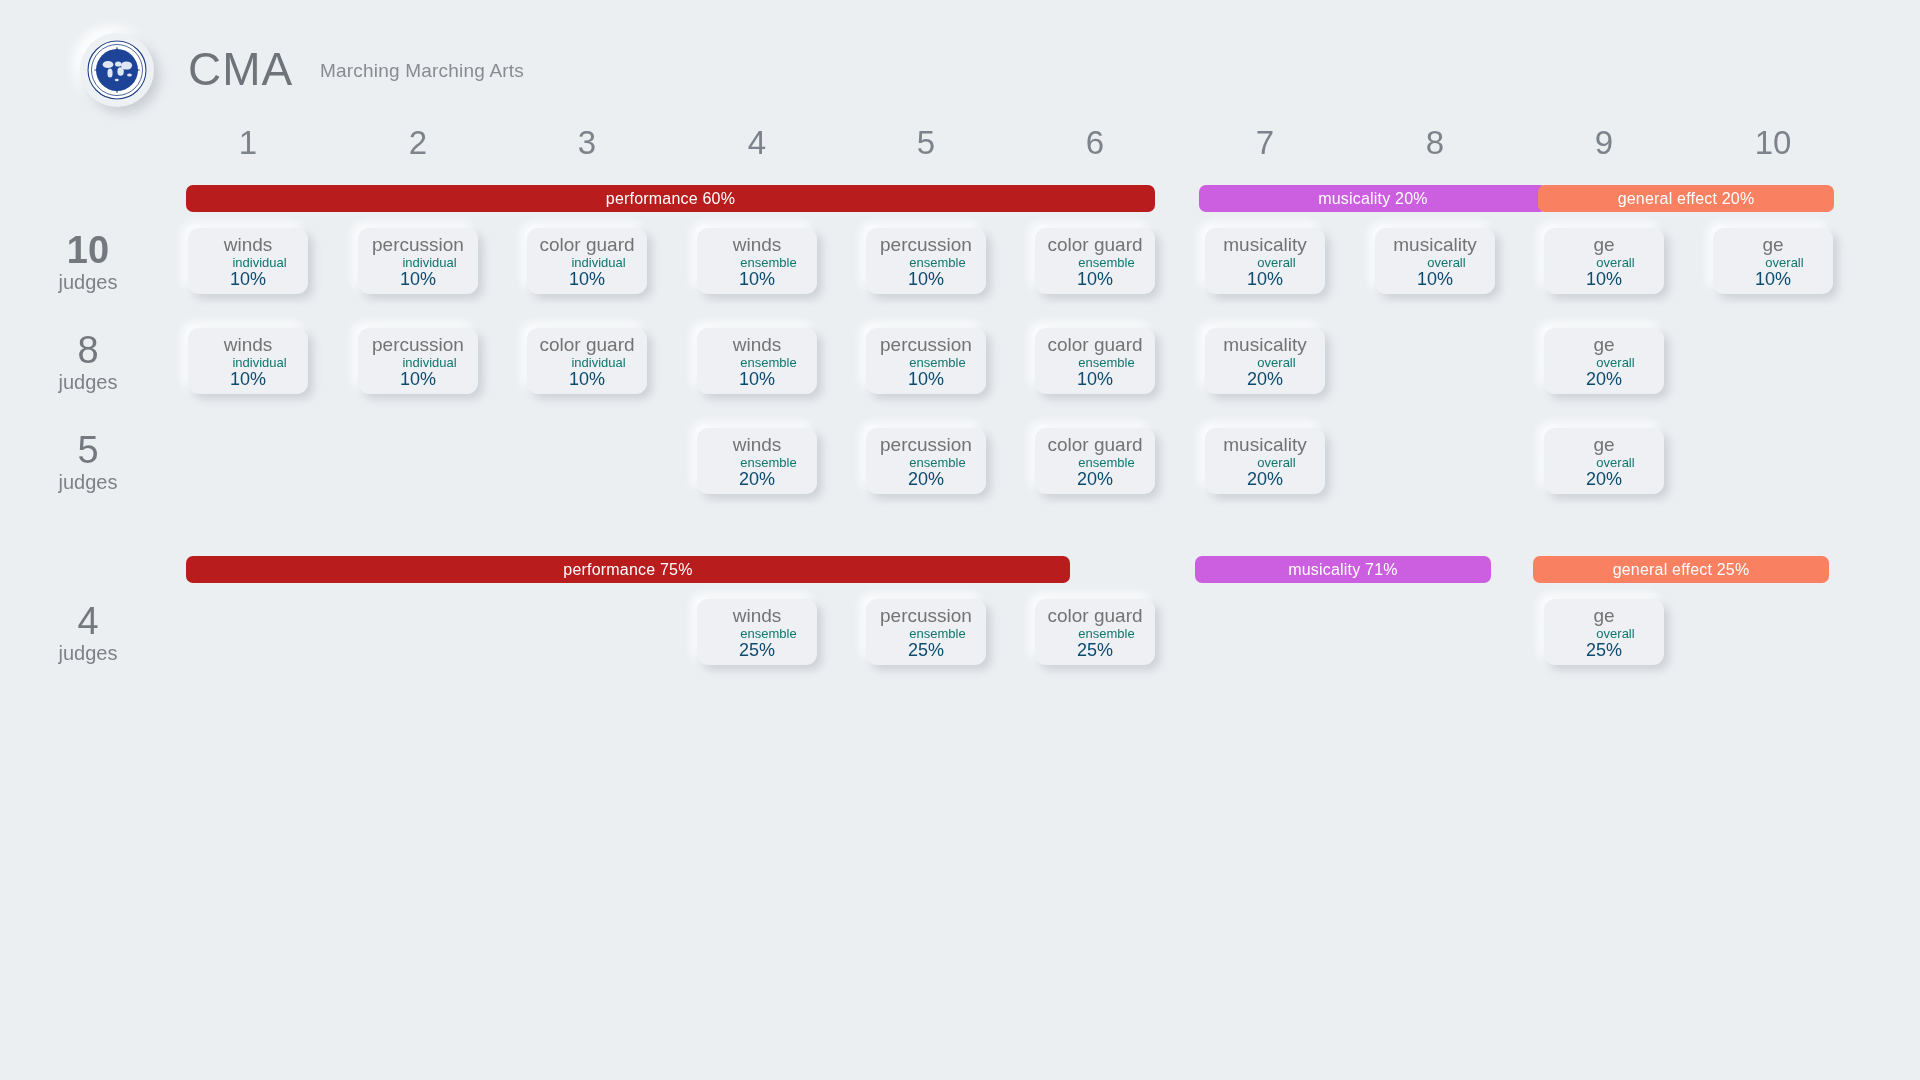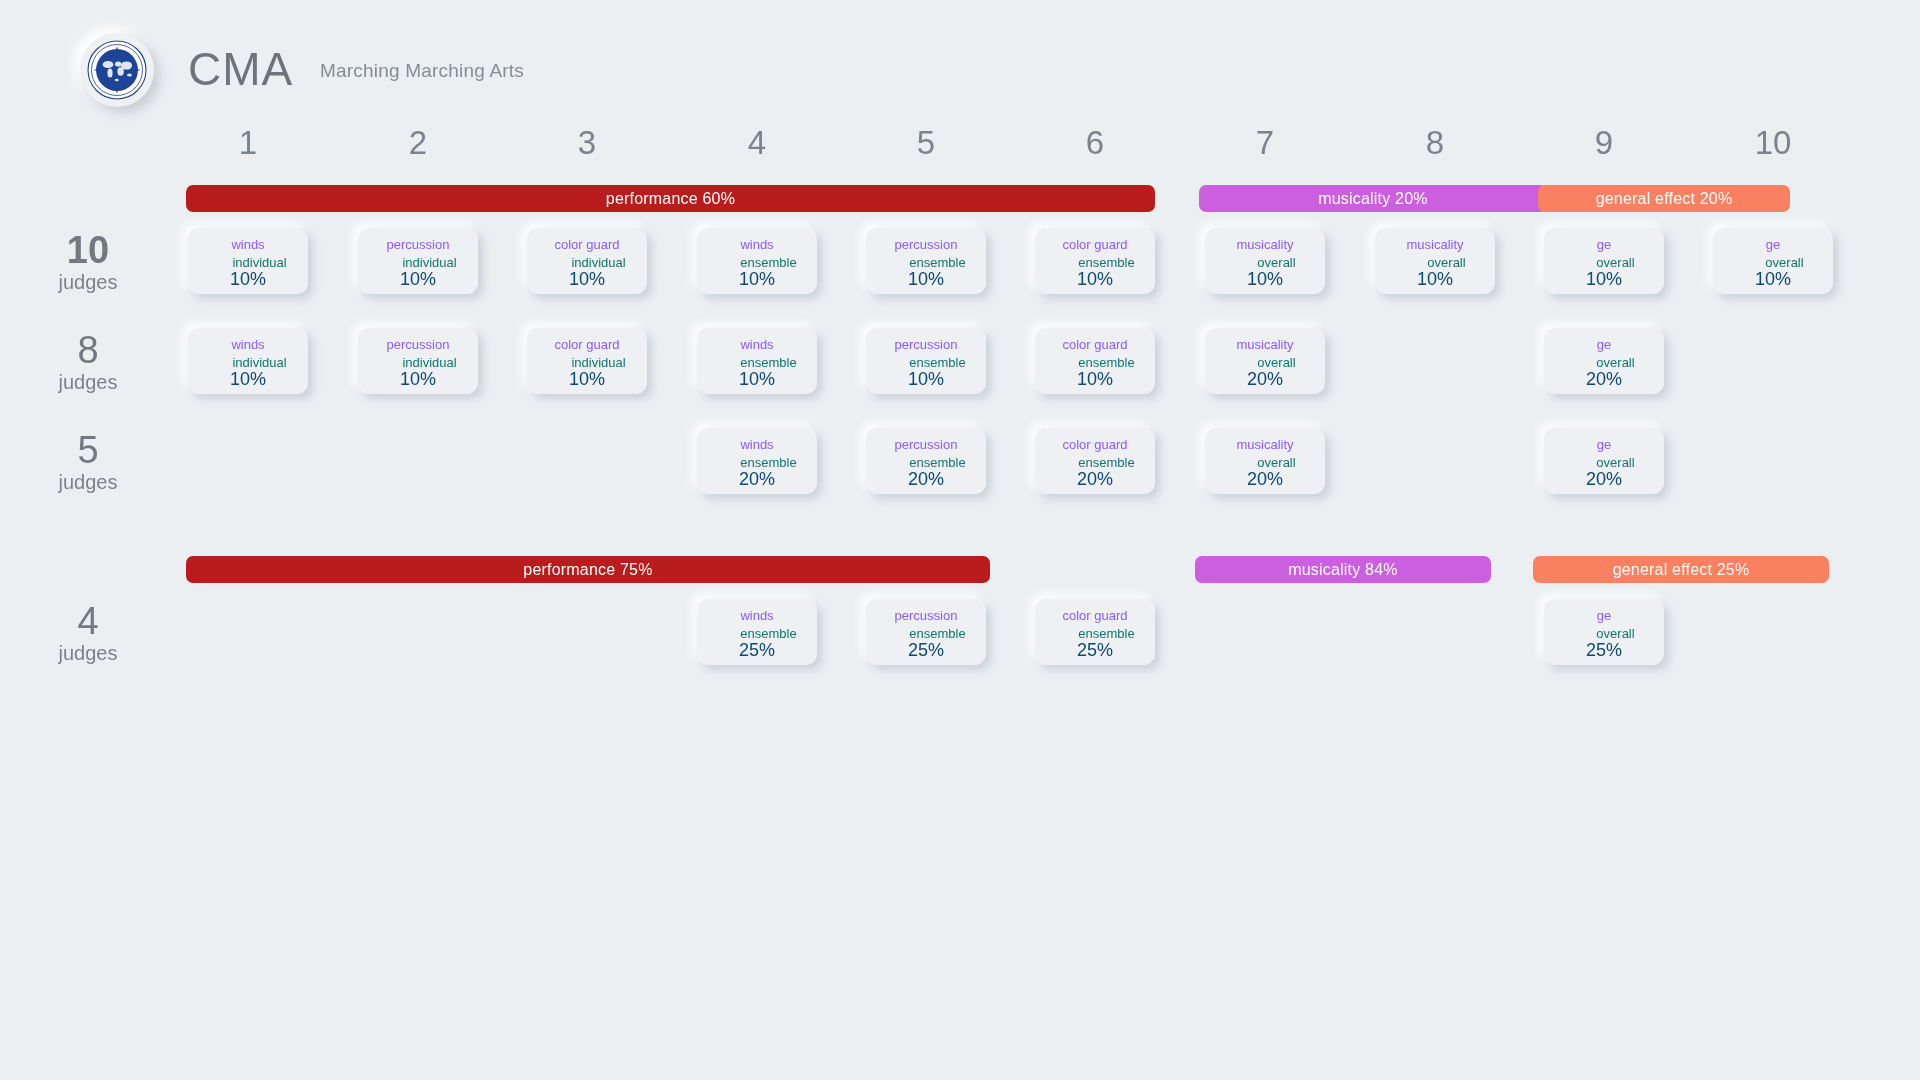--- a/index.html
+++ b/index.html
@@ -75,21 +75,21 @@
   .card {
     position: absolute;
     width: 120px; height: 66px;
     border-radius: 11px;
     background: #eef0f3;
     box-shadow: 5px 5px 10px #ccd1d7, -5px -5px 10px #fdfeff;
     display: flex; flex-direction: column;
     align-items: center; justify-content: center;
     text-align: center;
   }
-  .card .t1 { font-size: 13px; color: #8b5cf6; line-height: 20px; white-space: nowrap; }
+  .card .t1 { font-size: 19px; color: #737373; line-height: 20px; white-space: nowrap; }
   .card .t2 { font-size: 13px; color: #0f766e; line-height: 16px; margin-left: 23px; }
   .card .t3 { font-size: 18px; color: #0c4a6e; line-height: 16px; }
 </style>
 </head>
 <body>
 
 <div class="page">
 
   <div class="header">
 
@@ -127,21 +127,21 @@
       <div class="colnum" style="left: 527px;">3</div>
       <div class="colnum" style="left: 697px;">4</div>
       <div class="colnum" style="left: 866px;">5</div>
       <div class="colnum" style="left: 1035px;">6</div>
       <div class="colnum" style="left: 1205px;">7</div>
       <div class="colnum" style="left: 1375px;">8</div>
       <div class="colnum" style="left: 1544px;">9</div>
       <div class="colnum" style="left: 1713px;">10</div>
       <div class="bar perf" style="left: 186px; width: 969px; top: 185px;">performance 60%</div>
       <div class="bar mus" style="left: 1199px; width: 348px; top: 185px;">musicality 20%</div>
-      <div class="bar ge" style="left: 1538px; width: 252px; top: 185px;">general effect 20%</div>
+      <div class="bar ge" style="left: 1538px; width: 296px; top: 185px;">general effect 20%</div>
       <div class="judges bold" style="left: 28px; top: 230px;">
         <div class="num">10</div>
         <div class="lbl">judges</div>
       </div>
       <div class="card" style="left: 188px; top: 228px;">
         <div class="t1">winds</div>
         <div class="t2">individual</div>
         <div class="t3">10%</div>
       </div>
       <div class="card" style="left: 358px; top: 228px;">
@@ -255,22 +255,22 @@
       <div class="card" style="left: 1205px; top: 428px;">
         <div class="t1">musicality</div>
         <div class="t2">overall</div>
         <div class="t3">20%</div>
       </div>
       <div class="card" style="left: 1544px; top: 428px;">
         <div class="t1">ge</div>
         <div class="t2">overall</div>
         <div class="t3">20%</div>
       </div>
-      <div class="bar perf" style="left: 186px; width: 804px; top: 556px;">performance 75%</div>
-      <div class="bar mus" style="left: 1195px; width: 296px; top: 556px;">musicality 84%</div>
+      <div class="bar perf" style="left: 186px; width: 884px; top: 556px;">performance 75%</div>
+      <div class="bar mus" style="left: 1195px; width: 296px; top: 556px;">musicality 71%</div>
       <div class="bar ge" style="left: 1533px; width: 296px; top: 556px;">general effect 25%</div>
       <div class="judges" style="left: 28px; top: 601px;">
         <div class="num">4</div>
         <div class="lbl">judges</div>
       </div>
       <div class="card" style="left: 697px; top: 599px;">
         <div class="t1">winds</div>
         <div class="t2">ensemble</div>
         <div class="t3">25%</div>
       </div>

